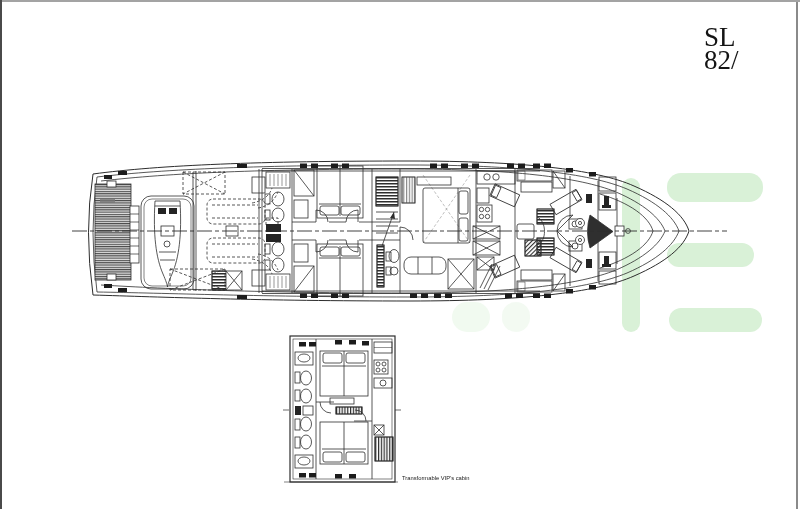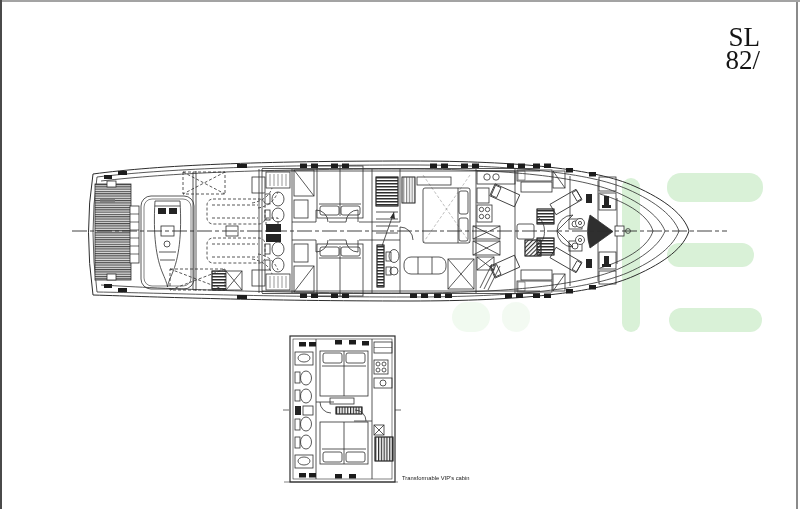--- a/index.html
+++ b/index.html
@@ -1,21 +1,21 @@
 <!DOCTYPE html>
 <html><head>
 <meta charset="utf-8">
 <style>
   html,body{margin:0;padding:0;}
   body{width:800px;height:509px;position:relative;background:#ffffff;overflow:hidden;
        font-family:"Liberation Sans", sans-serif;}
   .border-top{position:absolute;left:0;top:0;width:800px;height:2px;background:#a3a3a3;}
   .border-left{position:absolute;left:0;top:0;width:2px;height:509px;background:#4a4a4a;}
   .border-right{position:absolute;left:796px;top:2px;width:2px;height:507px;background:#8a8a8a;}
-  .brand{position:absolute;left:704px;top:26px;width:56px;text-align:right;
+  .brand{position:absolute;left:704px;top:26px;width:56px;text-align:left;
          font-family:"Liberation Serif", serif;color:#141414;font-size:27px;line-height:23px;}
   svg{position:absolute;left:0;top:0;}
   svg text{font-family:"Liberation Sans", sans-serif;}
 </style>
 </head>
 <body>
 
 <div class="border-top"></div>
 <div class="border-left"></div>
 <div class="border-right"></div>

